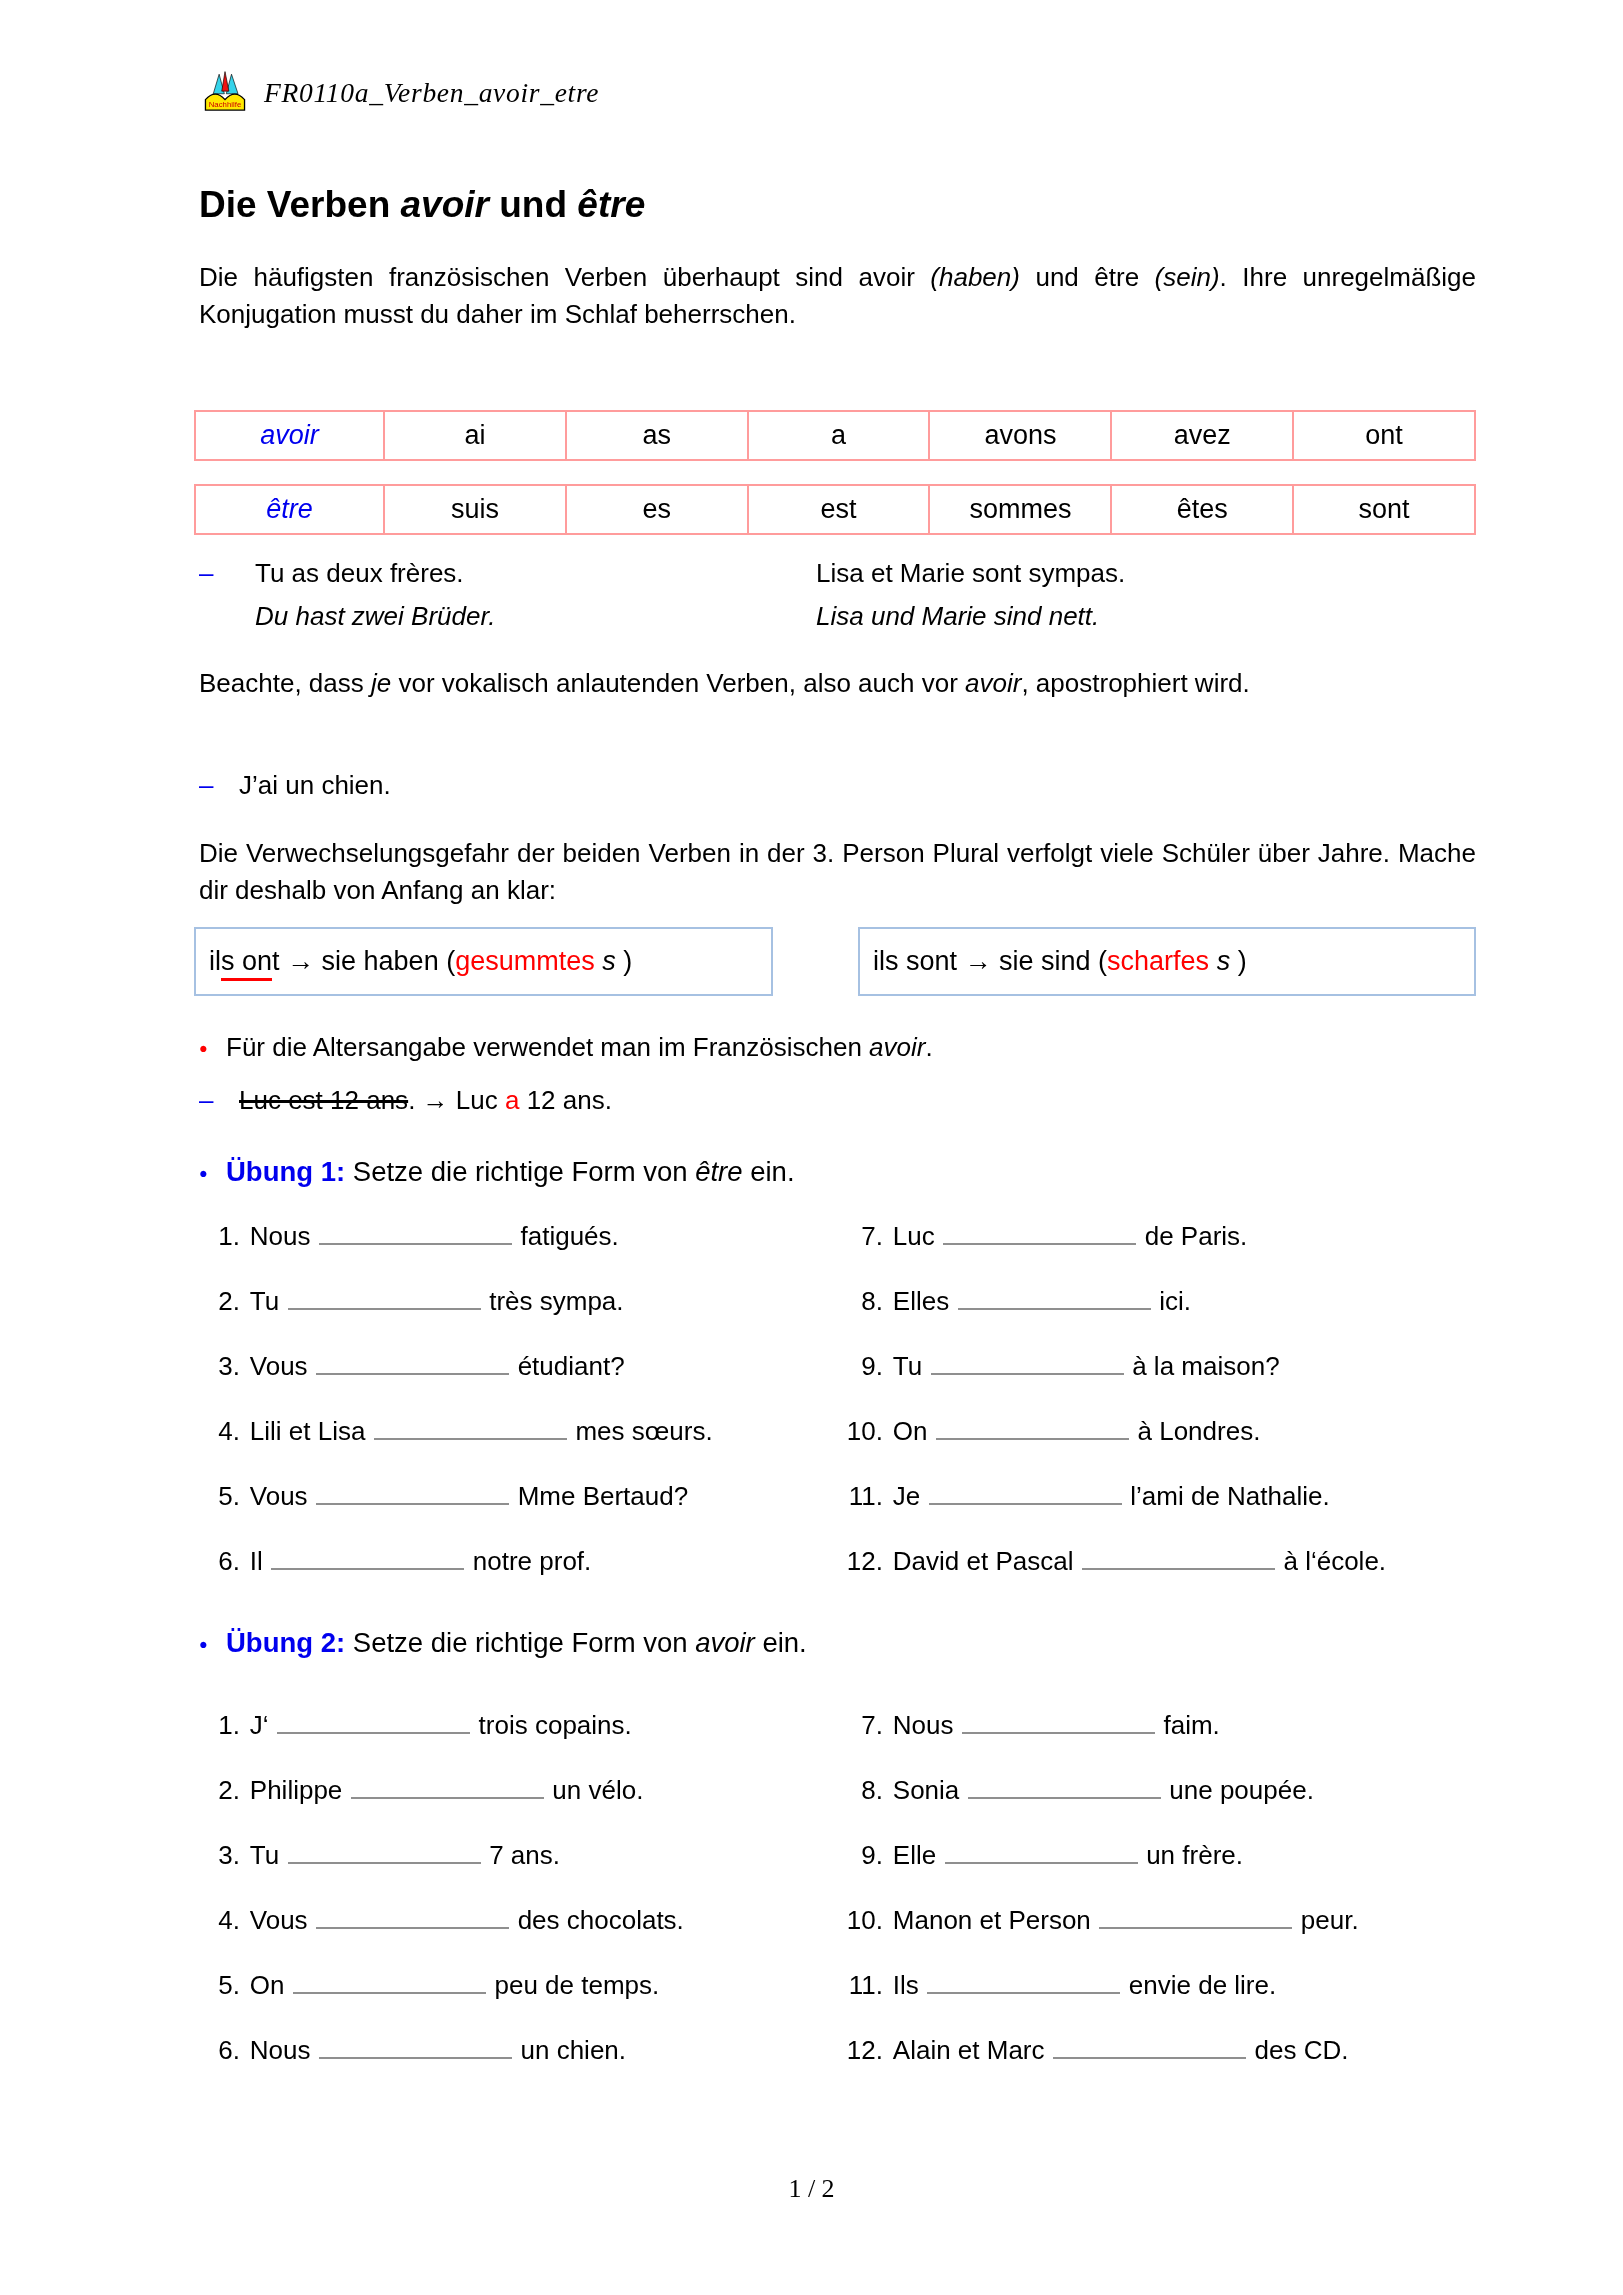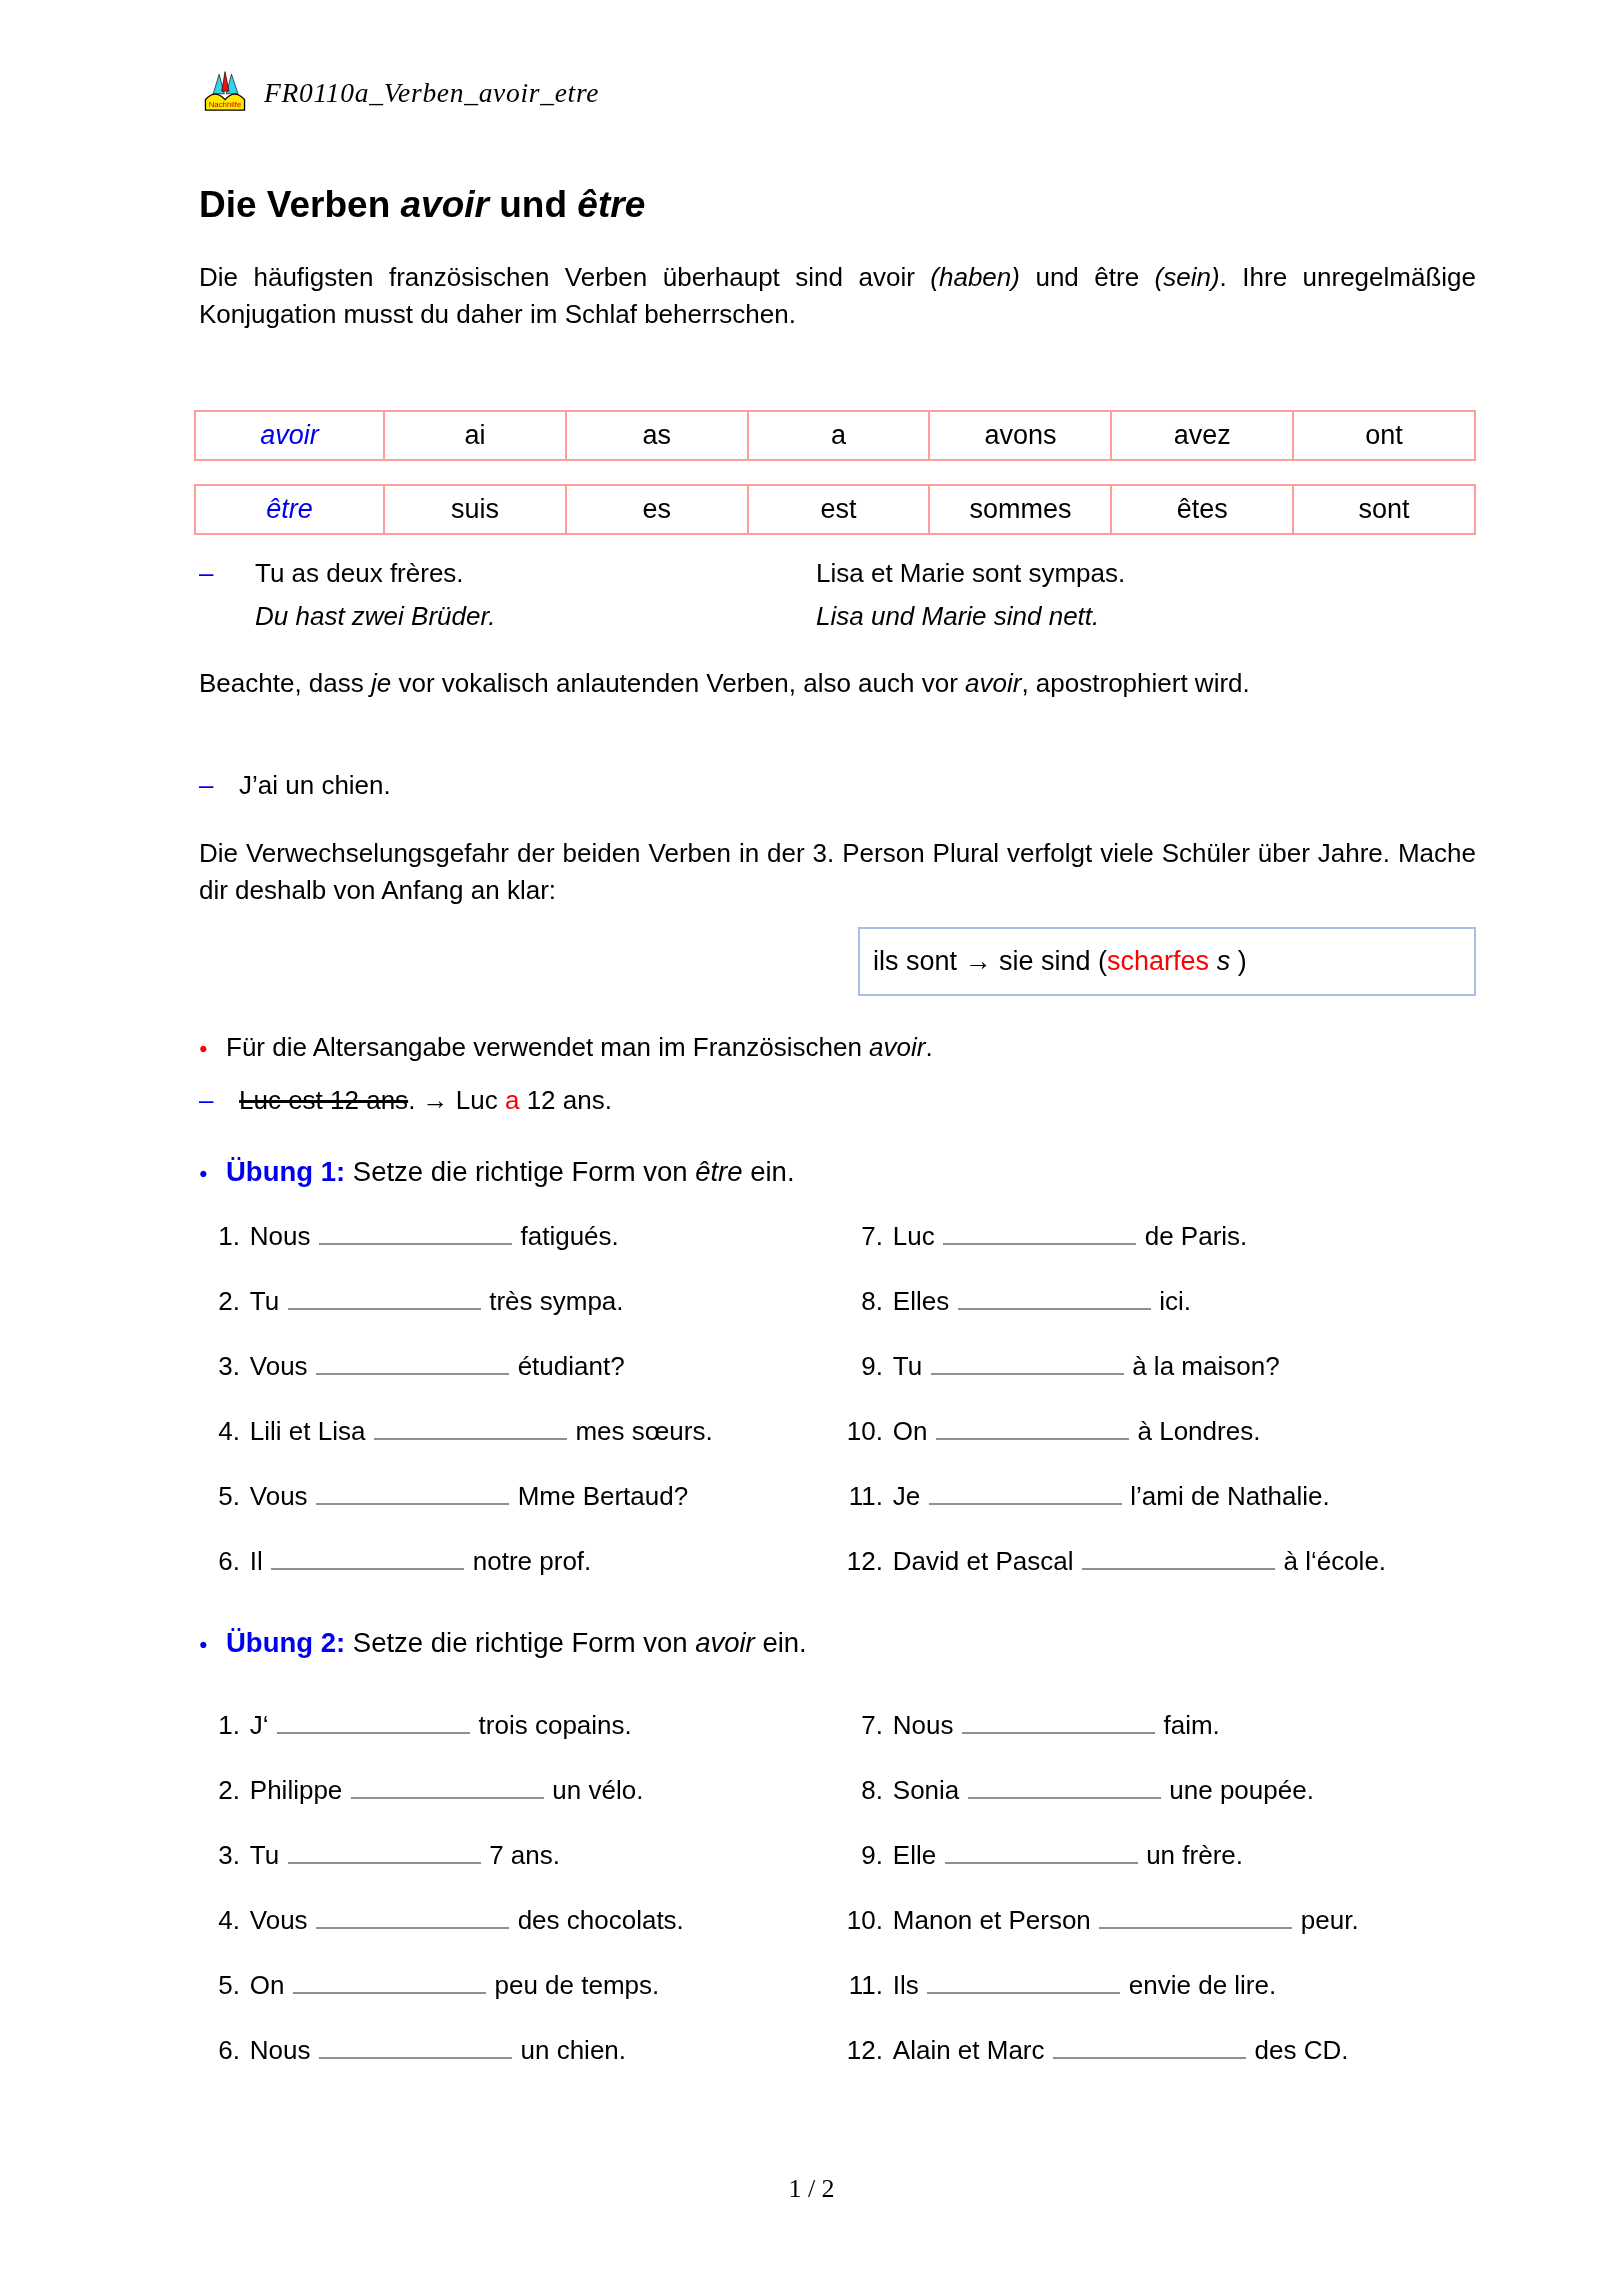--- a/index.html
+++ b/index.html
@@ -150,20 +150,25 @@
     <span>Beachte, dass </span><i>je</i><span> vor vokalisch anlautenden Verben, also auch vor </span><i>avoir</i><span>, apostrophiert wird.</span>
   </p>
 
   <div class="sec dashline jai">
     <span class="dash">–</span><span>J’ai un chien.</span>
   </div>
 
   <p class="sec para confusion" style="margin:0;">Die Verwechselungsgefahr der beiden Verben in der 3. Person Plural verfolgt viele Schüler über Jahre. Mache dir deshalb von Anfang an klar:</p>
 
   <div class="boxes">
+    <div class="lbox box1">
+      <span>
+        <span>il</span><span class="liaison">s on</span><span>t → sie haben (</span><span class="red">gesummtes </span><i>s</i><span> )</span>
+      </span>
+    </div>
     <div class="lbox box2">
       <span>
         <span>ils sont → sie sind (</span><span class="red">scharfes </span><i>s</i><span> )</span>
       </span>
     </div>
   </div>
 
   <div class="sec bulletline age-note">
     <span class="dot">●</span><span>Für die Altersangabe verwendet man im Französischen </span><i>avoir</i><span>.</span>
   </div>

